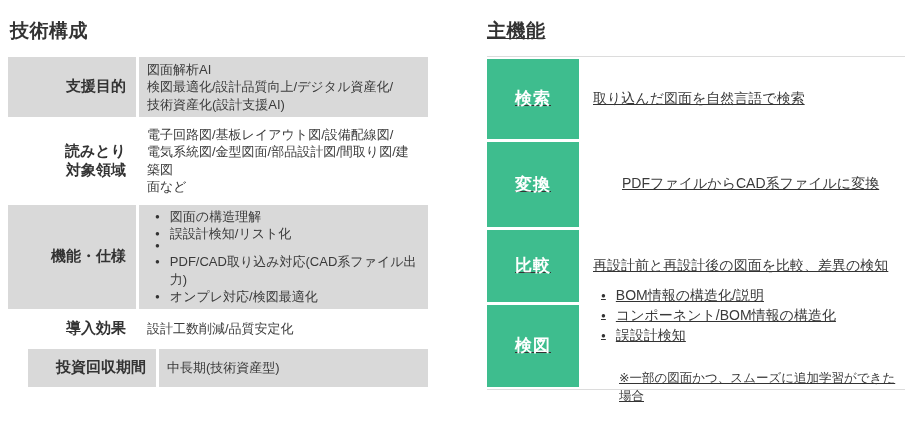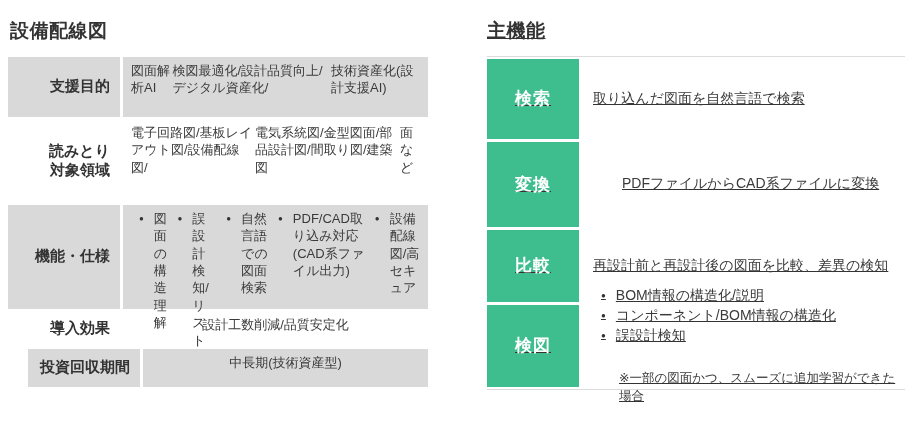--- a/index.html
+++ b/index.html
@@ -9,27 +9,27 @@
   .panel { position: absolute; top: 20px; }
   .panel-title { font-size: 19px; font-weight: bold; color: #333333; line-height: 1.2; letter-spacing: 0.5px; }
 
   
   .left-panel { left: 8px; width: 420px; }
   .left-panel .panel-title { margin-left: 2px; margin-bottom: 14px; }
   .tech-table { width: 100%; }
   .trow { display: flex; margin-bottom: 2px; }
   .trow.shade .tlabel, .trow.shade .tcontent { background: #d9d9d9; }
   .tlabel {
-    width: 112px; flex: none;
+    width: 128px; flex: none;
     display: flex; align-items: center; justify-content: flex-end;
     padding-right: 10px; margin-right: 3px;
     font-size: 15px; font-weight: bold; text-align: right; line-height: 1.25;
   }
   .tcontent {
-    flex: 1; display: flex; flex-direction: row; justify-content: center;
+    flex: 1; display: flex; flex-direction: column; justify-content: center;
     padding: 5px 8px; font-size: 13px; line-height: 1.34; color: #3a3a3a;
   }
   .lr1 { height: 60px; }
   .lr2 { height: 84px; }
   .lr3 { height: 104px; }
   .lr4 { height: 36px; }
   .lr5 { height: 38px; padding-left: 20px; }
 
   .bullet { display: flex; align-items: baseline; }
   .dot { font-size: 8px; flex: none; margin-right: 10px; margin-left: 8px; position: relative; top: -2px; color: #333; }
@@ -53,21 +53,21 @@
   .gr2 { height: 85px; gap: 29px; }
   .gr3 { height: 72px; }
   .gr4 { height: 82px; }
 
   .note { font-size: 12.5px; color: #3a3a3a; margin-left: 26px; line-height: 1.4; margin-top: 24px; }
 </style>
 </head>
 <body>
 
 <div class="panel left-panel">
-  <div class="panel-title">設備配線図</div>
+  <div class="panel-title">技術構成</div>
 
   <div class="tech-table">
 
     <div class="trow shade lr1">
       <div class="tlabel">
         <span>支援目的</span>
       </div>
       <div class="tcontent">
         <div>図面解析AI</div>
         <div>検図最適化/設計品質向上/デジタル資産化/</div>
@@ -97,29 +97,28 @@
         <div class="bullet">
           <span class="dot">●</span>
           <span>図面の構造理解</span>
         </div>
         <div class="bullet">
           <span class="dot">●</span>
           <span>誤設計検知/リスト化</span>
         </div>
         <div class="bullet">
           <span class="dot">●</span>
-          <span>自然言語での図面検索</span>
         </div>
         <div class="bullet">
           <span class="dot">●</span>
           <span>PDF/CAD取り込み対応(CAD系ファイル出力)</span>
         </div>
         <div class="bullet">
           <span class="dot">●</span>
-          <span>設備配線図/高セキュア</span>
+          <span>オンプレ対応/検図最適化</span>
         </div>
       </div>
     </div>
 
     <div class="trow lr4">
       <div class="tlabel">
         <span>導入効果</span>
       </div>
       <div class="tcontent">
         <div>設計工数削減/品質安定化</div>

